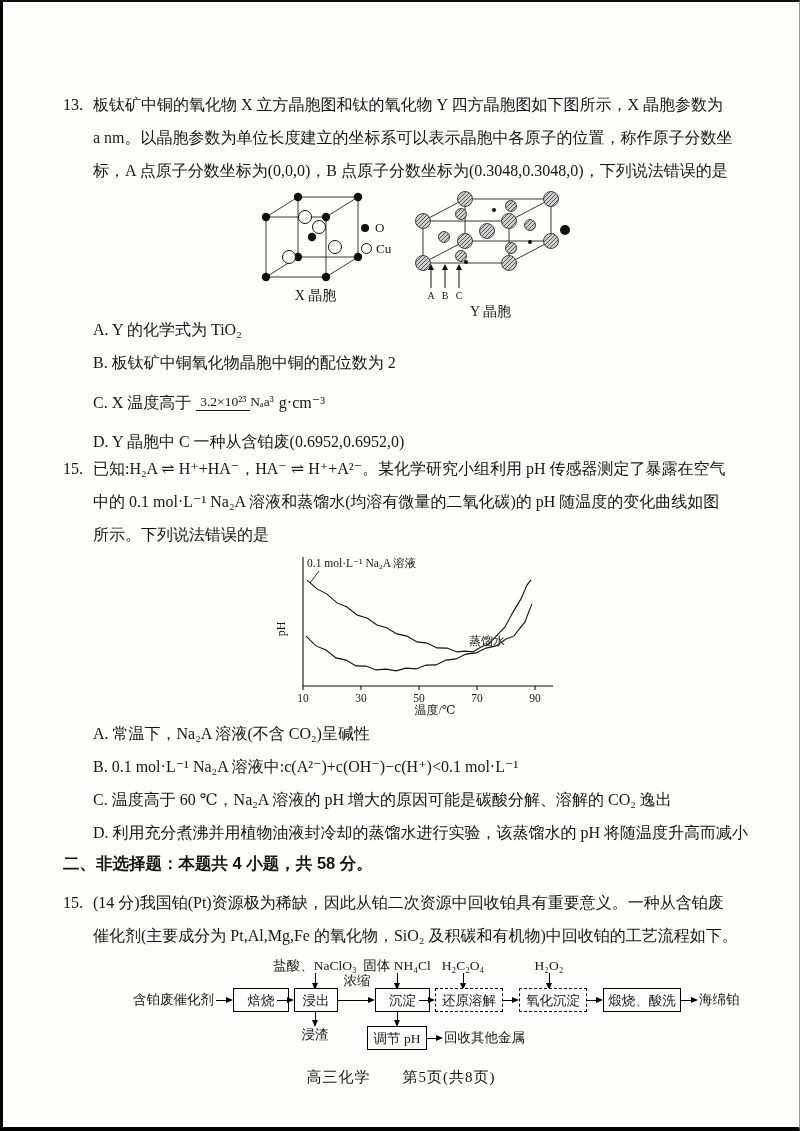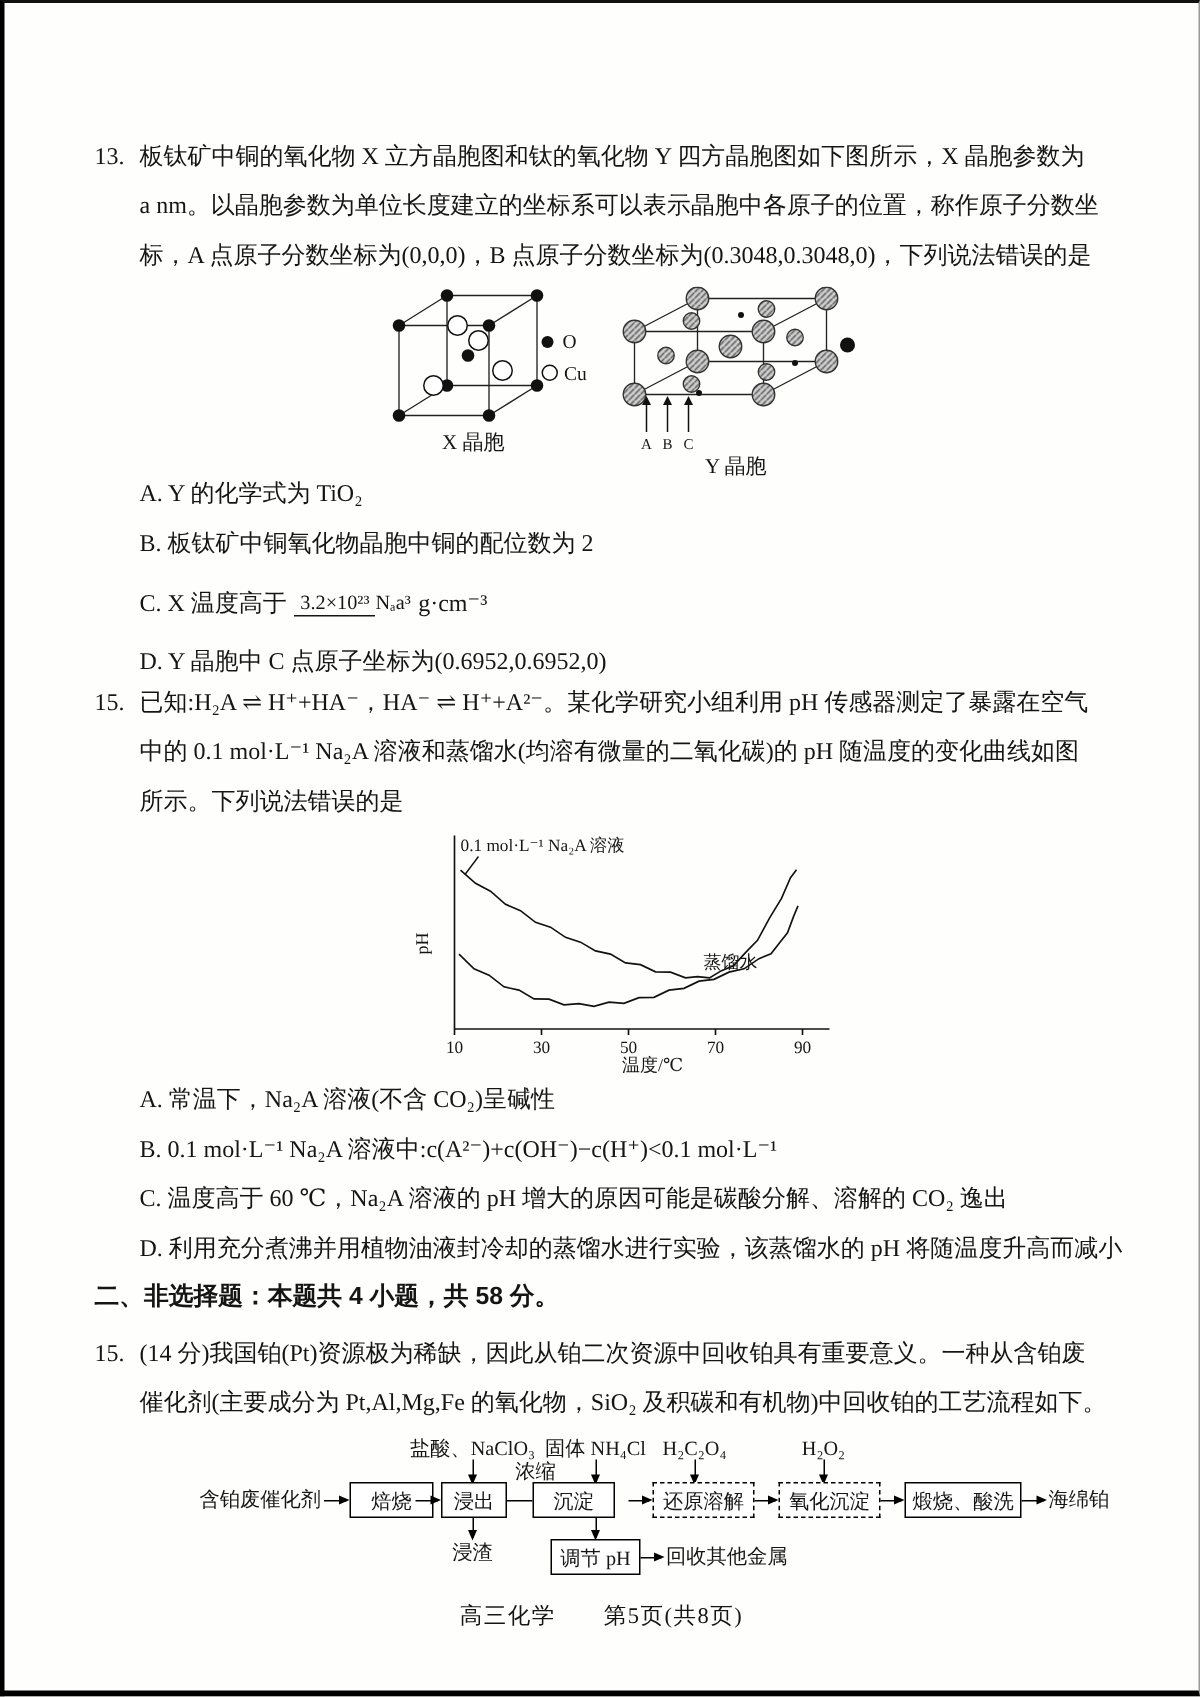--- a/index.html
+++ b/index.html
@@ -142,21 +142,21 @@
     <div class="opt">A. Y 的化学式为 TiO₂</div>
     <div class="opt">B. 板钛矿中铜氧化物晶胞中铜的配位数为 2</div>
     <div class="opt-c">
       <span>C. X 温度高于</span>
       <span class="frac">
         <span class="num">3.2×10²³</span>
         <span class="den">Nₐa³</span>
       </span>
       <span>g·cm⁻³</span>
     </div>
-    <div class="opt">D. Y 晶胞中 C 点原子坐标为(0.6952,0.6952,0)</div>
+    <div class="opt">D. Y 晶胞中 C 一种从含铂废(0.6952,0.6952,0)</div>
   </section>
 
   <section class="question" style="top:450px;">
     <div class="qline"><span class="qnum">15.</span><span>已知:H₂A ⇌ H⁺+HA⁻，HA⁻ ⇌ H⁺+A²⁻。某化学研究小组利用 pH 传感器测定了暴露在空气</span></div>
     <div class="qline cont">中的 0.1 mol·L⁻¹ Na₂A 溶液和蒸馏水(均溶有微量的二氧化碳)的 pH 随温度的变化曲线如图</div>
     <div class="qline cont">所示。下列说法错误的是</div>
 
     <div class="chartwrap">
       <svg id="ph-chart" width="290" height="166" viewBox="0 0 290 166" style="position:absolute;left:210px;top:0;">
         <g stroke="#111" stroke-width="1.1">
@@ -211,21 +211,21 @@
       <div class="ad" style="left:400px;top:13px;height:15px;"></div>
       <div class="ad" style="left:486px;top:13px;height:15px;"></div>
 
       <div class="ftext" style="left:70px;top:28px;">含铂废催化剂</div>
       <div class="ar" style="left:153px;top:40px;width:15px;"></div>
       <div class="fbox" style="left:170px;top:28px;width:56px;">焙烧</div>
       <div class="ar" style="left:214px;top:40px;width:15px;"></div>
       <div class="fbox" style="left:231px;top:28px;width:44px;">浸出</div>
       <div class="flabel" style="left:294px;top:13px;">浓缩</div>
       <div class="ar" style="left:275px;top:40px;width:35px;"></div>
-      <div class="fbox" style="left:292px;top:28px;width:55px;">沉淀</div>
+      <div class="fbox" style="left:312px;top:28px;width:55px;">沉淀</div>
       <div class="ar" style="left:356px;top:40px;width:14px;"></div>
       <div class="fbox dashed" style="left:372px;top:28px;width:68px;">还原溶解</div>
       <div class="ar" style="left:440px;top:40px;width:14px;"></div>
       <div class="fbox dashed" style="left:456px;top:28px;width:68px;">氧化沉淀</div>
       <div class="ar" style="left:524px;top:40px;width:14px;"></div>
       <div class="fbox" style="left:540px;top:28px;width:78px;">煅烧、酸洗</div>
       <div class="ar" style="left:618px;top:40px;width:15px;"></div>
       <div class="ftext" style="left:636px;top:28px;">海绵铂</div>
 
       <div class="ad" style="left:252px;top:52px;height:13px;"></div>

